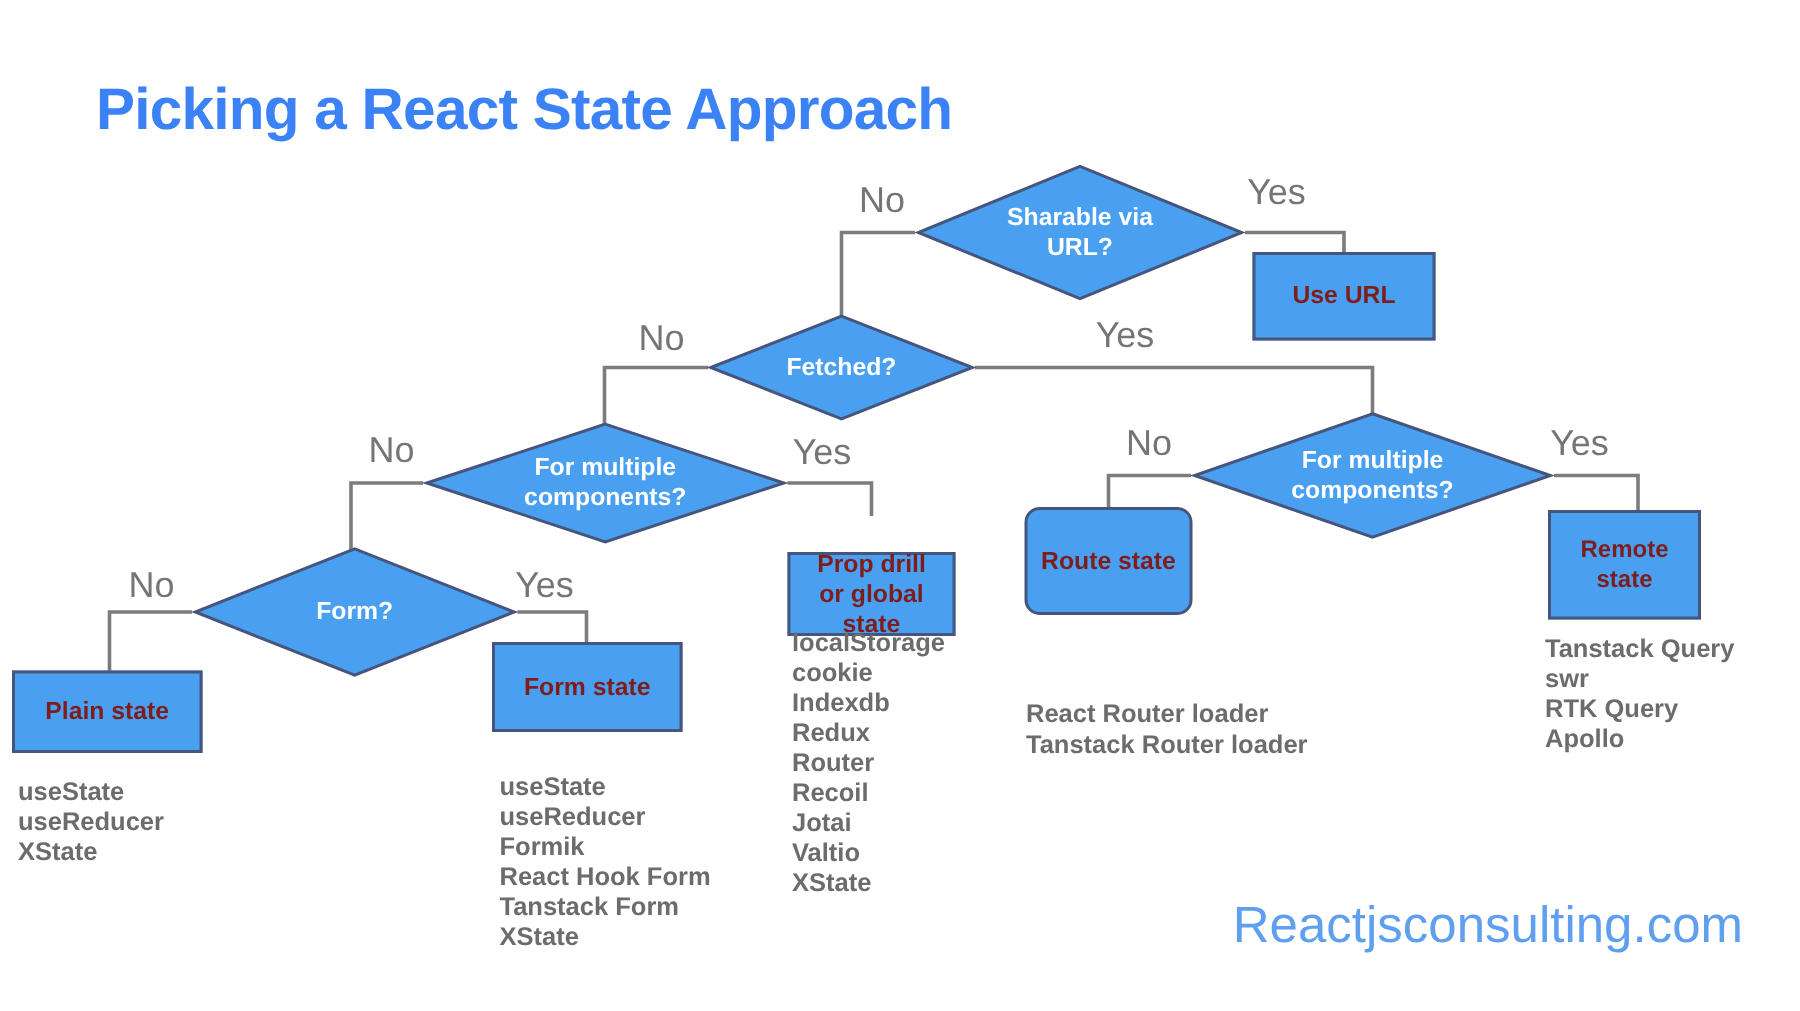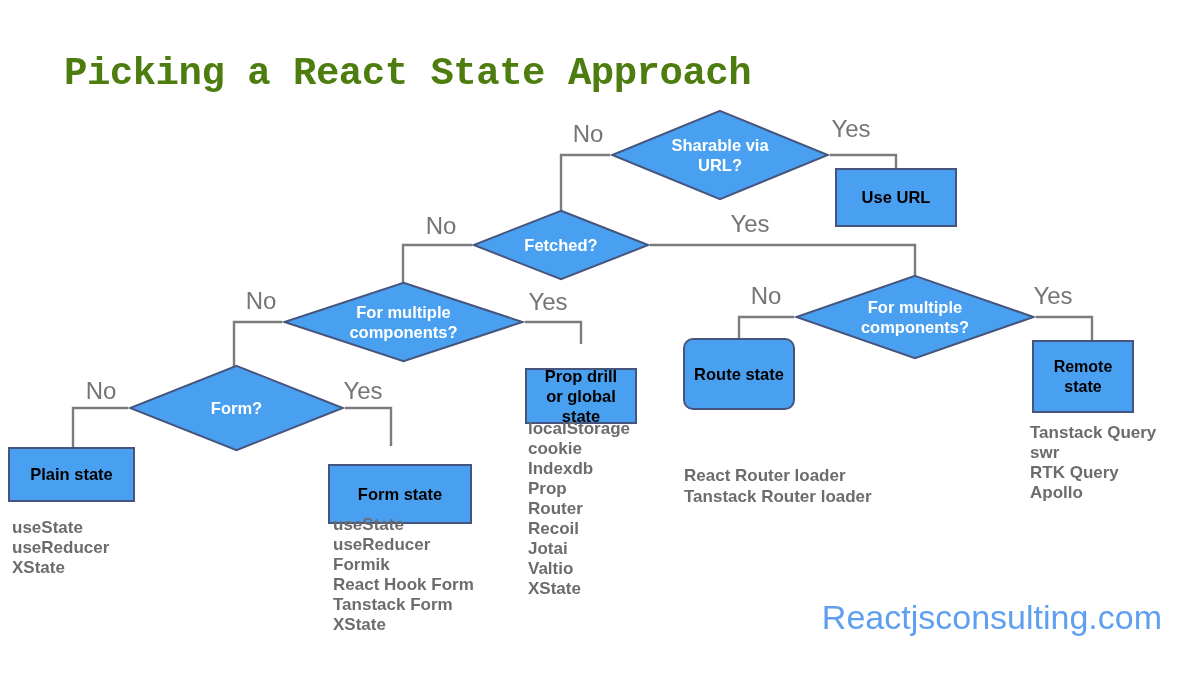--- a/index.html
+++ b/index.html
@@ -12,23 +12,22 @@
     overflow: hidden;
     font-family: "Liberation Sans", "DejaVu Sans", sans-serif;
   }
   .title {
     position: absolute;
     left: 64px;
     top: 52px;
     font-size: 39px;
     font-weight: 800;
     letter-spacing: -0.5px;
-    color: #4d7c0f;
+    color: #3b82f6;
     white-space: nowrap;
-    font-family: Liberation Mono, monospace;
   }
   svg.connectors {
     position: absolute;
     left: 0; top: 0;
     width: 1200px; height: 674px;
     z-index: 1;
   }
   svg.connectors polyline {
     fill: none;
     stroke: #7c7c7c;
@@ -64,21 +63,21 @@
   }
   .box {
     position: absolute;
     z-index: 2;
     background: #4aa0f0;
     border: 2px solid #46557d;
     display: flex;
     align-items: center;
     justify-content: center;
     text-align: center;
-    color: #000000;
+    color: #7f1d1d;
     font-weight: 700;
     font-size: 16.5px;
     line-height: 1.22;
     padding: 0 8px;
   }
   .edge-label {
     position: absolute;
     z-index: 3;
     transform: translateX(-50%);
     font-size: 24px;
@@ -159,21 +158,21 @@
     </svg>
     <div class="dlabel">Form?</div>
   </div>
 
   <div class="box" style="left:835px; top:168px; width:122px; height:59px;">Use URL</div>
 
   <div class="box" style="left:525px; top:340px; width:112px; height:56px;margin-top:28px;">Prop drill or global state</div>
 
   <div class="box" style="left:8px; top:447px; width:127px; height:55px;">Plain state</div>
 
-  <div class="box" style="left:328px; top:464px; width:144px; height:60px;">Form state</div>
+  <div class="box" style="left:328px; top:428px; width:127px; height:60px;">Form state</div>
 
   <div class="box" style="left:683px; top:338px; width:112px; height:72px;border-radius:10px;">Route state</div>
 
   <div class="box" style="left:1032px; top:340px; width:102px; height:73px; font-size:16px;">Remote state</div>
 
   <span class="edge-label" style="left:588px; top:120px;">No</span>
   <span class="edge-label" style="left:851px; top:115px;">Yes</span>
   <span class="edge-label" style="left:441px; top:212px;">No</span>
   <span class="edge-label" style="left:750px; top:210px;">Yes</span>
   <span class="edge-label" style="left:261px; top:287px;">No</span>
@@ -195,21 +194,21 @@
     <div>Formik</div>
     <div>React Hook Form</div>
     <div>Tanstack Form</div>
     <div>XState</div>
   </div>
 
   <div class="list" style="left:528px; top:419px;">
     <div>localStorage</div>
     <div>cookie</div>
     <div>Indexdb</div>
-    <div>Prop</div>
+    <div>Redux</div>
     <div>Router</div>
     <div>Recoil</div>
     <div>Jotai</div>
     <div>Valtio</div>
     <div>XState</div>
   </div>
 
   <div class="list" style="left:684px; top:426px; line-height:21px;margin-top:39px;">
     <div>React Router loader</div>
     <div>Tanstack Router loader</div>

